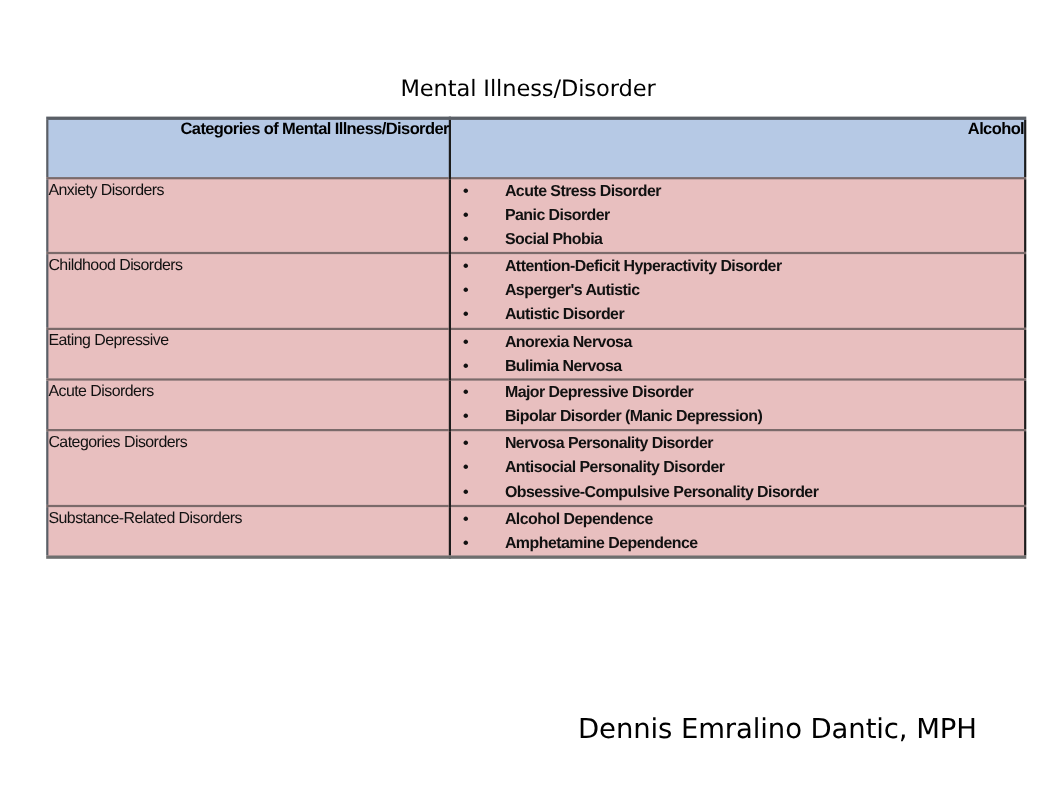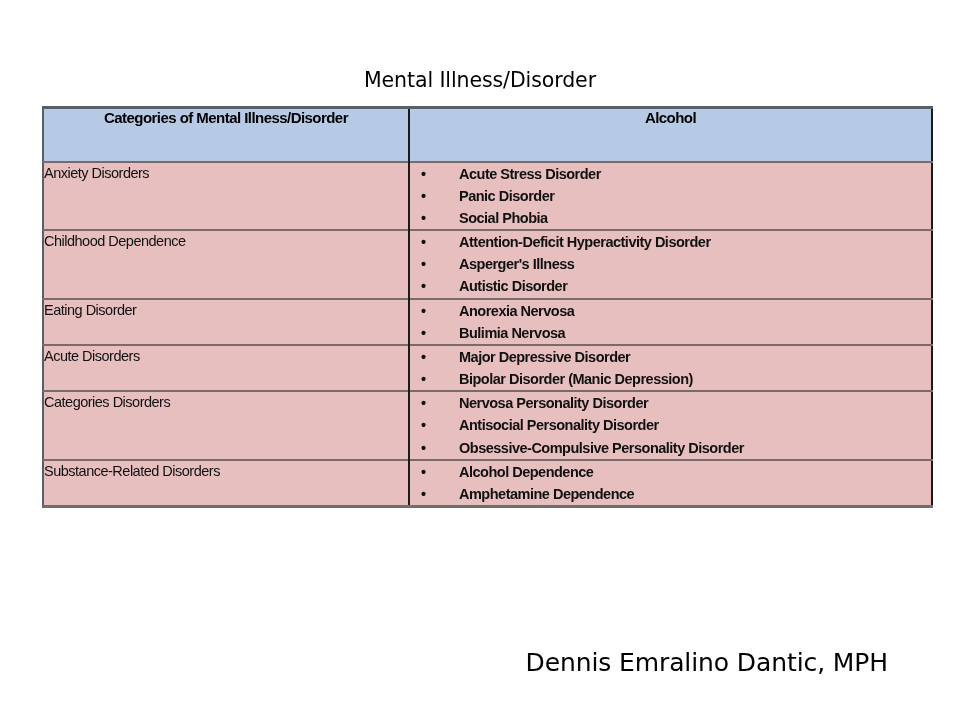--- a/index.html
+++ b/index.html
@@ -59,21 +59,21 @@
   #category-table td {
     vertical-align: top;
     padding: 0;
     margin: 0;
   }
 
   
   .hdr-cell {
     background: #b6c9e5;
     height: 54px;
-    text-align: center;
+    text-align: right;
     font-family: "Liberation Sans", sans-serif;
     font-size: 15px;
     font-weight: bold;
     color: #000000;
     letter-spacing: -0.55px;
     padding-top: 7px;
     box-sizing: border-box;
   }
   .hdr-cell.cat   { border-right: 2px solid #1b1b1b; }
   .hdr-cell.ex    { }
@@ -165,31 +165,31 @@
           <td class="cat-cell row-divider-top">Anxiety Disorders</td>
           <td class="ex-cell row-divider-top">
             <ul class="ex-list">
               <li><span class="bullet-dot">•</span><span>Acute Stress Disorder</span></li>
               <li><span class="bullet-dot">•</span><span>Panic Disorder</span></li>
               <li><span class="bullet-dot">•</span><span>Social Phobia</span></li>
             </ul>
           </td>
         </tr>
         <tr>
-          <td class="cat-cell row-divider-top">Childhood Dependence</td>
+          <td class="cat-cell row-divider-top">Childhood Disorders</td>
           <td class="ex-cell row-divider-top">
             <ul class="ex-list">
               <li><span class="bullet-dot">•</span><span>Attention-Deficit Hyperactivity Disorder</span></li>
-              <li><span class="bullet-dot">•</span><span>Asperger's Illness</span></li>
+              <li><span class="bullet-dot">•</span><span>Asperger's Autistic</span></li>
               <li><span class="bullet-dot">•</span><span>Autistic Disorder</span></li>
             </ul>
           </td>
         </tr>
         <tr>
-          <td class="cat-cell row-divider-top">Eating Disorder</td>
+          <td class="cat-cell row-divider-top">Eating Depressive</td>
           <td class="ex-cell row-divider-top">
             <ul class="ex-list">
               <li><span class="bullet-dot">•</span><span>Anorexia Nervosa</span></li>
               <li><span class="bullet-dot">•</span><span>Bulimia Nervosa</span></li>
             </ul>
           </td>
         </tr>
         <tr>
           <td class="cat-cell row-divider-top">Acute Disorders</td>
           <td class="ex-cell row-divider-top">

